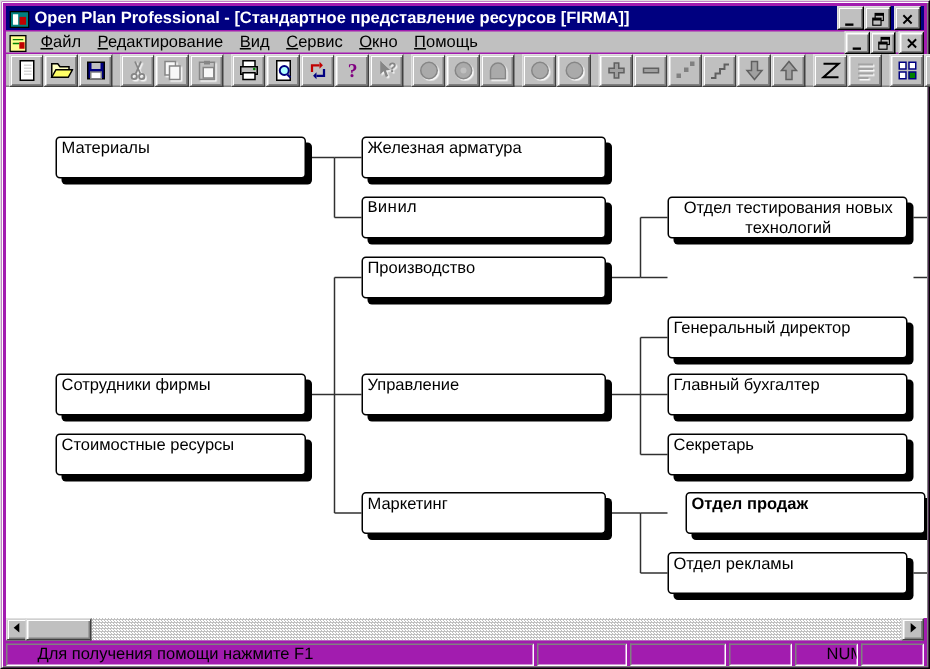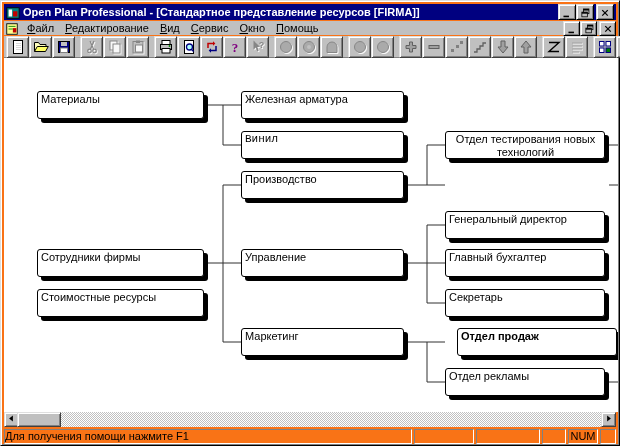--- a/index.html
+++ b/index.html
@@ -1,18 +1,18 @@
 <!DOCTYPE html>
 <html><head>
 <meta charset="utf-8">
 <style>
   html,body{margin:0;padding:0;}
   body{width:620px;height:446px;position:relative;font-family:"Liberation Sans",sans-serif;
        background:#c0c0c0;overflow:hidden;font-size:11px;color:#000;}
-  .window{position:absolute;inset:0;background:#f97316;
+  .window{position:absolute;inset:0;background:#a21caf;
        border:1px solid;border-color:#dfdfdf #000 #000 #dfdfdf;
        box-shadow:inset 1px 1px 0 #fff, inset -1px -1px 0 #808080;}
   
   .titlebar{position:absolute;left:3px;top:3px;right:3px;height:16px;background:#000080;
        display:flex;align-items:center;padding:0 2px;gap:3px;}
   .title-text{color:#fff;font-weight:bold;font-size:11px;flex:1;white-space:nowrap;overflow:hidden;line-height:16px;}
   .appicon{width:14px;height:13px;display:inline-block;}
   .tb-btn{width:16px;height:14px;background:#c0c0c0;flex:0 0 auto;
        border:1px solid;border-color:#dfdfdf #000 #000 #dfdfdf;
        box-shadow:inset 1px 1px 0 #fff, inset -1px -1px 0 #808080;
@@ -52,21 +52,21 @@
        display:flex;align-items:center;justify-content:center;box-sizing:border-box;}
   .scroll-btn svg{width:11px;height:11px;}
   .scroll-btn.left{left:0;}
   .scroll-btn.right{right:0;}
   .scroll-thumb{position:absolute;left:13px;top:0;width:44px;height:15px;background:#c0c0c0;
        border:1px solid;border-color:#dfdfdf #404040 #404040 #dfdfdf;
        box-shadow:inset 1px 1px 0 #fff, inset -1px -1px 0 #808080;box-sizing:border-box;}
   
   .statusbar{position:absolute;left:3px;top:428px;right:3px;height:15px;display:flex;gap:2px;}
   .panel{border:1px solid;border-color:#808080 #fff #fff #808080;
-       padding:0 0;line-height:13px;white-space:nowrap;overflow:hidden;box-sizing:border-box;}
+       padding:0 20px;line-height:13px;white-space:nowrap;overflow:hidden;box-sizing:border-box;}
   .panel.main{flex:1;}
   .panel.p2{width:60px;} .panel.p3{width:64px;} .panel.p4{width:24px;}
   .panel.num{width:30px;text-align:center;} .panel.p6{width:16px;}
 </style>
 </head>
 <body>
 
 <div class="window">
 
   <div class="titlebar">

